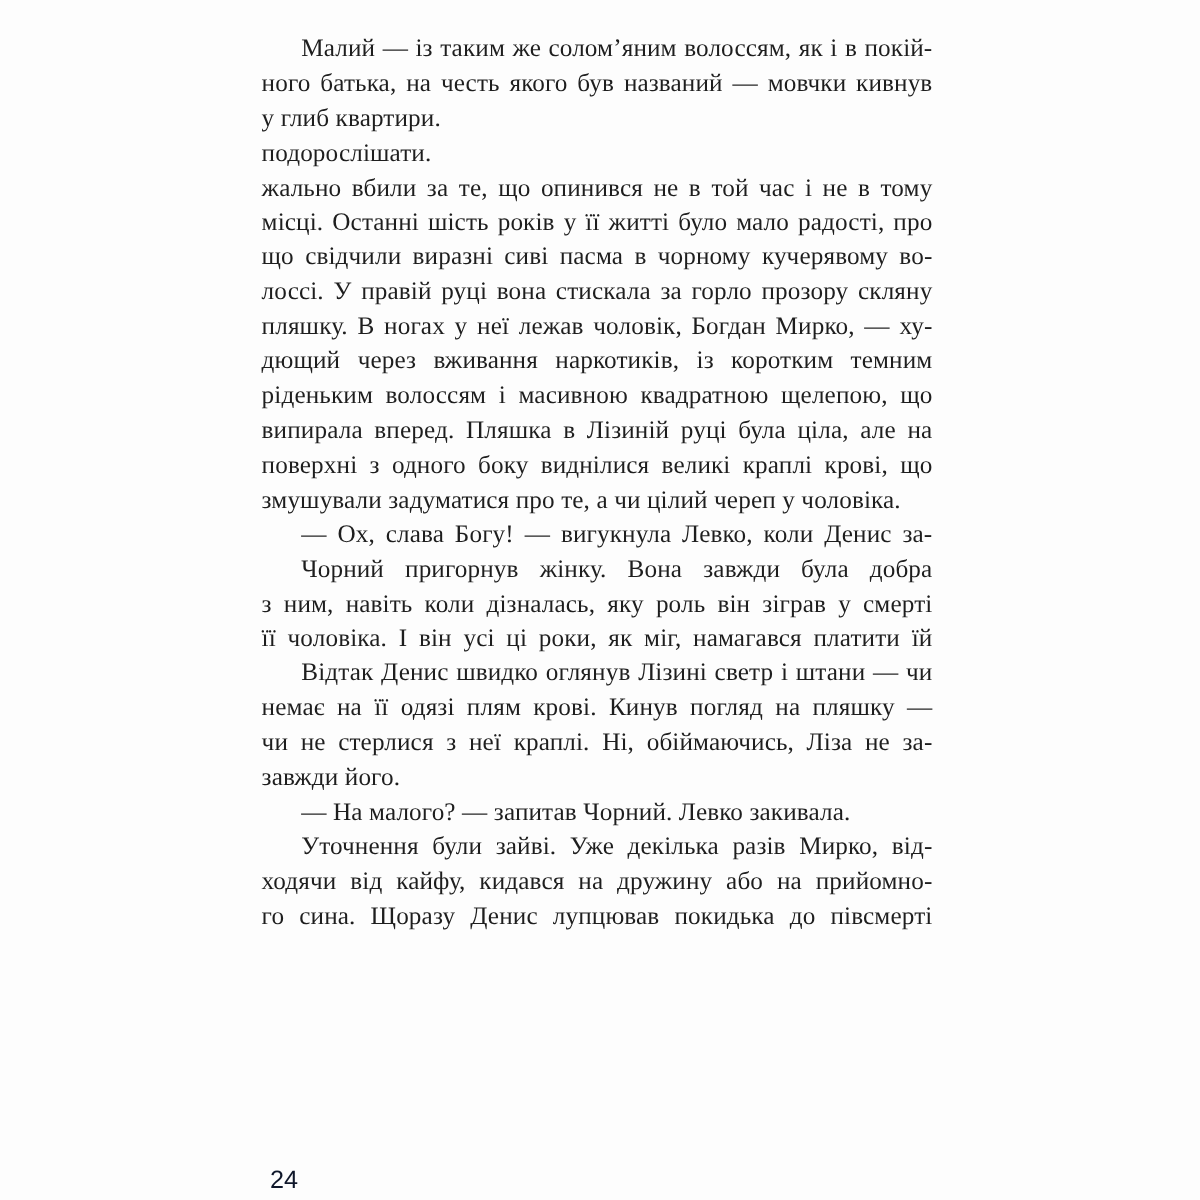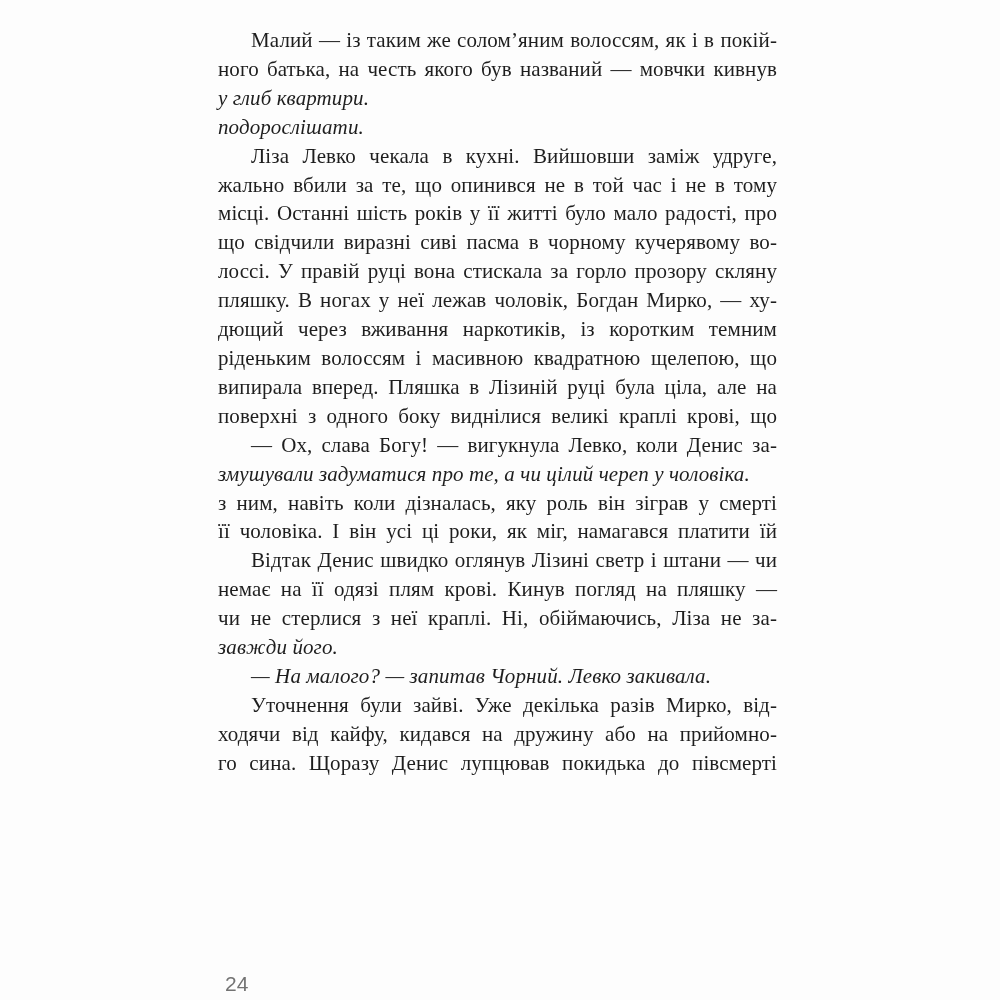--- a/index.html
+++ b/index.html
@@ -31,58 +31,57 @@
     text-align: justify;
     text-align-last: justify;
     letter-spacing: 0.1px;
     white-space: normal;
   }
   .ln.ind {
     text-indent: 33px;
   }
   .ln.end {
     text-align-last: left;
-    font-style: italic;
   }
   .page-number {
     position: absolute;
     left: 225px;
     top: 973px;
     font-family: "Liberation Sans", sans-serif;
     font-size: 21px;
     line-height: 1;
-    color: #737373;
+    color: #0f172a;
   }
 </style>
 </head>
 <body>
 
 <div class="page">
   <div class="text-column">
 
     <div class="ln ind">Малий — із таким же солом’яним волоссям, як і в покій-</div>
     <div class="ln">ного батька, на честь якого був названий — мовчки кивнув</div>
     <div class="ln end">у глиб квартири.</div>
 
     <div class="ln end">подорослішати.</div>
 
-    <div class="ln ind">Ліза Левко чекала в кухні. Вийшовши заміж удруге,</div>
     <div class="ln">жально вбили за те, що опинився не в той час і не в тому</div>
     <div class="ln">місці. Останні шість років у її житті було мало радості, про</div>
     <div class="ln">що свідчили виразні сиві пасма в чорному кучерявому во-</div>
     <div class="ln">лоссі. У правій руці вона стискала за горло прозору скляну</div>
     <div class="ln">пляшку. В ногах у неї лежав чоловік, Богдан Мирко, — ху-</div>
     <div class="ln">дющий через вживання наркотиків, із коротким темним</div>
     <div class="ln">ріденьким волоссям і масивною квадратною щелепою, що</div>
     <div class="ln">випирала вперед. Пляшка в Лізиній руці була ціла, але на</div>
     <div class="ln">поверхні з одного боку виднілися великі краплі крові, що</div>
+    <div class="ln end">змушували задуматися про те, а чи цілий череп у чоловіка.</div>
+
     <div class="ln ind">— Ох, слава Богу! — вигукнула Левко, коли Денис за-</div>
 
-    <div class="ln end">змушували задуматися про те, а чи цілий череп у чоловіка.</div>
-
+    <div class="ln ind">Чорний пригорнув жінку. Вона завжди була добра</div>
     <div class="ln">з ним, навіть коли дізналась, яку роль він зіграв у смерті</div>
     <div class="ln">її чоловіка. І він усі ці роки, як міг, намагався платити їй</div>
 
     <div class="ln ind">Відтак Денис швидко оглянув Лізині светр і штани — чи</div>
     <div class="ln">немає на її одязі плям крові. Кинув погляд на пляшку —</div>
     <div class="ln">чи не стерлися з неї краплі. Ні, обіймаючись, Ліза не за-</div>
     <div class="ln end">завжди його.</div>
 
     <div class="ln ind end">— На малого? — запитав Чорний. Левко закивала.</div>
 

